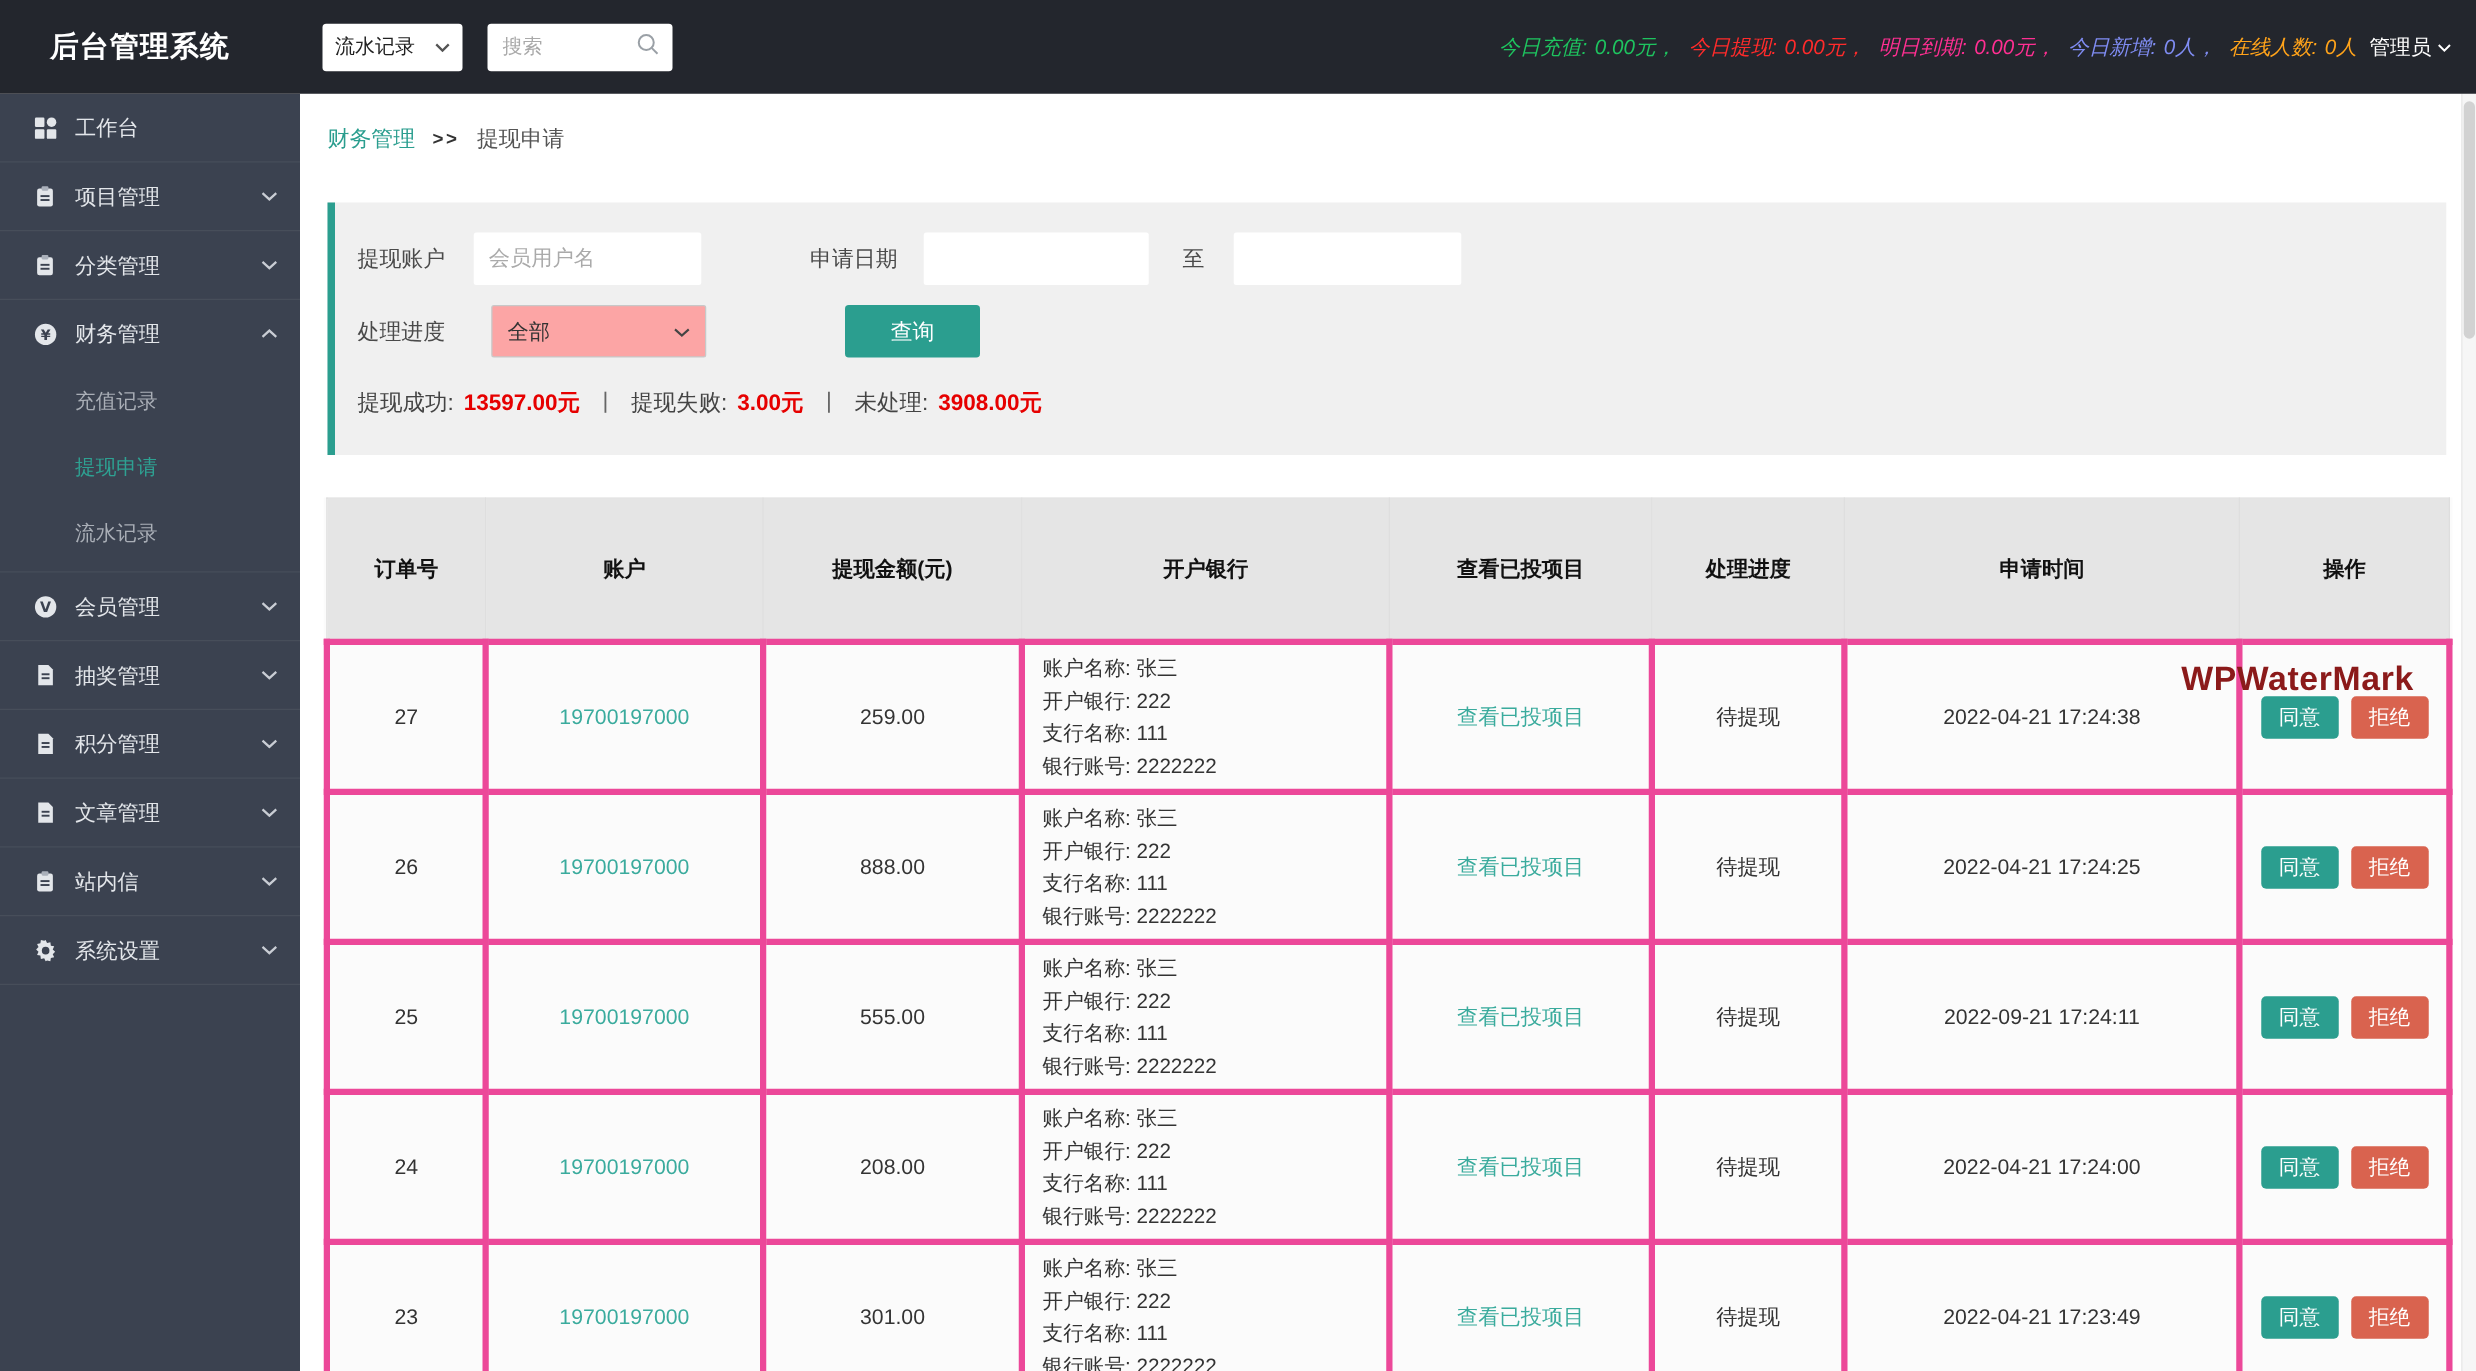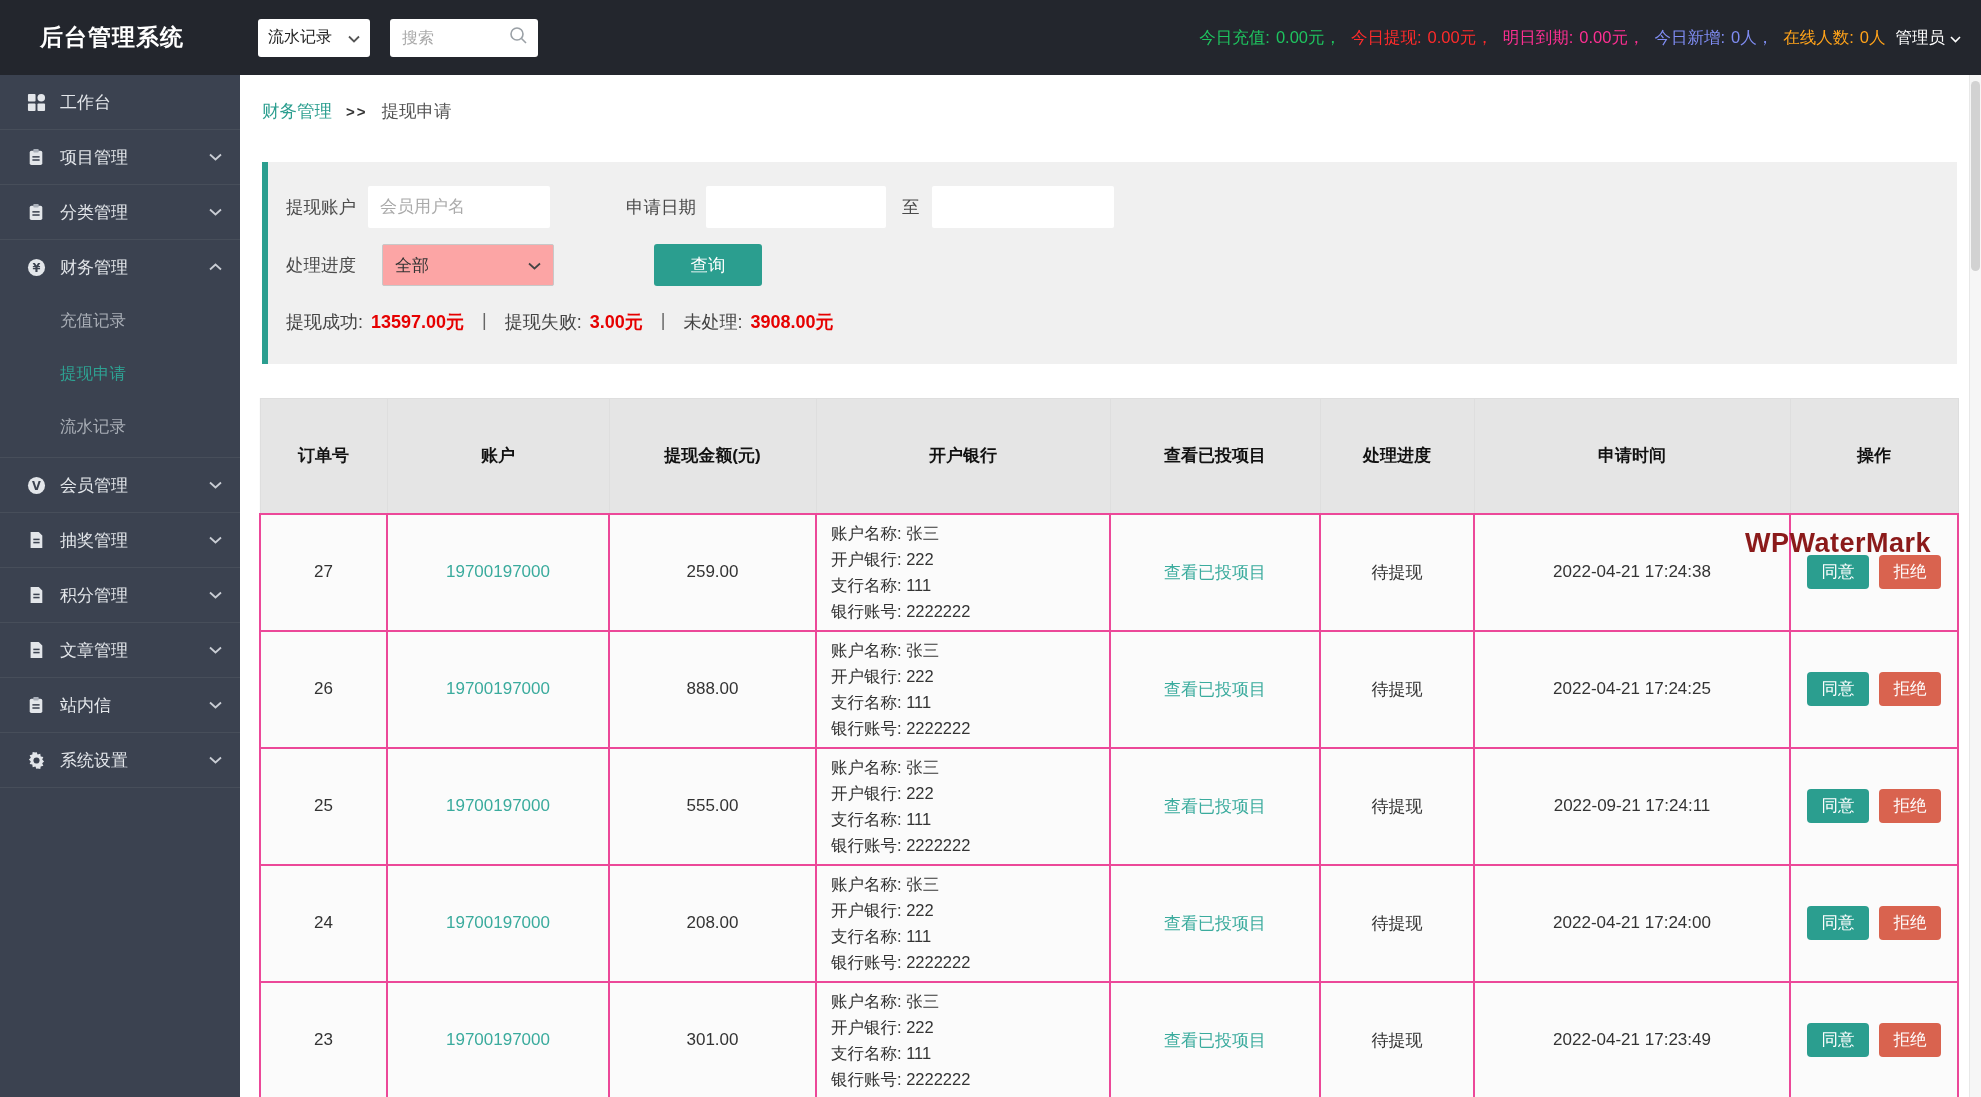--- a/index.html
+++ b/index.html
@@ -21,21 +21,21 @@
   }
   .search-box{
     margin-left:20px;width:148px;height:38px;background:#fff;border-radius:3px;
     display:flex;align-items:center;padding:0 10px;box-sizing:border-box;
   }
   .search-box input{
     border:none;outline:none;flex:1;min-width:0;font-size:16px;color:#333;
     font-family:"Liberation Sans","DejaVu Sans",sans-serif;background:transparent;
   }
   .search-box input::placeholder{color:#a9a9a9;}
-  .top-stats{margin-left:auto;display:flex;align-items:center;font-size:16.5px;white-space:nowrap;}
+  .top-stats{margin-left:auto;display:flex;align-items:center;font-size:16.5px;white-space:nowrap;font-style:italic;}
   .top-stats .stat{margin-left:10px;}
   .top-stats .stat .v{margin-left:6px;}
   .admin-menu{display:flex;align-items:center;color:#fff;font-size:16.5px;margin:0 20px 0 10px;cursor:pointer;gap:5px;white-space:nowrap;}
   
   .sidebar{
     position:absolute;left:0;top:75px;width:240px;height:1022px;
     background:#3b4250;
   }
   .side-group{border-bottom:1px solid #474e5a;}
   .side-item{
@@ -55,21 +55,21 @@
   
   .content{position:absolute;left:240px;top:75px;width:1741px;height:1022px;background:#fff;}
   .breadcrumb{padding:24px 0 0 22px;font-size:17.5px;display:flex;align-items:center;}
   .crumb-parent{color:#2b9e8f;cursor:pointer;}
   .crumb-sep{color:#333;margin:0 14px;letter-spacing:2px;font-weight:bold;font-size:15px;}
   .crumb-current{color:#555;}
   .filter-panel{
     position:absolute;left:22px;top:87px;width:1695px;height:202px;
     background:#f0f0f0;border-left:6px solid #2b9e8f;box-sizing:border-box;
   }
-  .f-row{position:absolute;display:flex;align-items:center;}
+  .f-row{position:absolute;display:flex;align-items:center;gap:11px;}
   .f-label{font-size:17.5px;color:#4a4a4a;white-space:nowrap;}
   .f-input{
     height:42px;background:#fff;border:none;outline:none;border-radius:2px;
     font-size:17px;color:#333;padding:0 12px;box-sizing:border-box;
     font-family:"Liberation Sans","DejaVu Sans",sans-serif;
   }
   .f-input::placeholder{color:#aaa;}
   .f-select{
     height:42px;width:172px;background:#fca5a5;border:1px solid #c8c8c8;border-radius:2px;
     display:flex;align-items:center;justify-content:space-between;
@@ -82,21 +82,21 @@
   .summary-row{position:absolute;left:18px;top:148px;display:flex;align-items:flex-start;font-size:18px;color:#444;}
   .summary-row .s-val{color:#e60000;font-weight:bold;margin-left:8px;}
   .summary-row .s-sep{margin:0 18px;color:#666;}
   
   .grid{position:absolute;left:19px;top:323px;width:1698px;border-collapse:collapse;table-layout:fixed;background:#fbfbfb;}
   .grid th{
     height:38px;background:#e5e5e5;font-size:17px;font-weight:bold;color:#111;
     border:1px solid #dedede;text-align:center;
   }
   .grid td{
-    height:115px;border:2px solid #ec4899;text-align:center;
+    height:115px;border:5px solid #ec4899;text-align:center;
     font-size:17px;color:#333;padding:0;
   }
   .grid tr{height:115px;}
   .tlink{color:#3aab9d;cursor:pointer;}
   .bank-cell{text-align:left !important;}
   .bank-lines{padding-left:14px;line-height:26px;font-size:16.5px;color:#333;}
   .btn{
     width:62px;height:34px;border:none;border-radius:4px;color:#fff;font-size:16.5px;
     cursor:pointer;font-family:"Liberation Sans","DejaVu Sans",sans-serif;
   }

